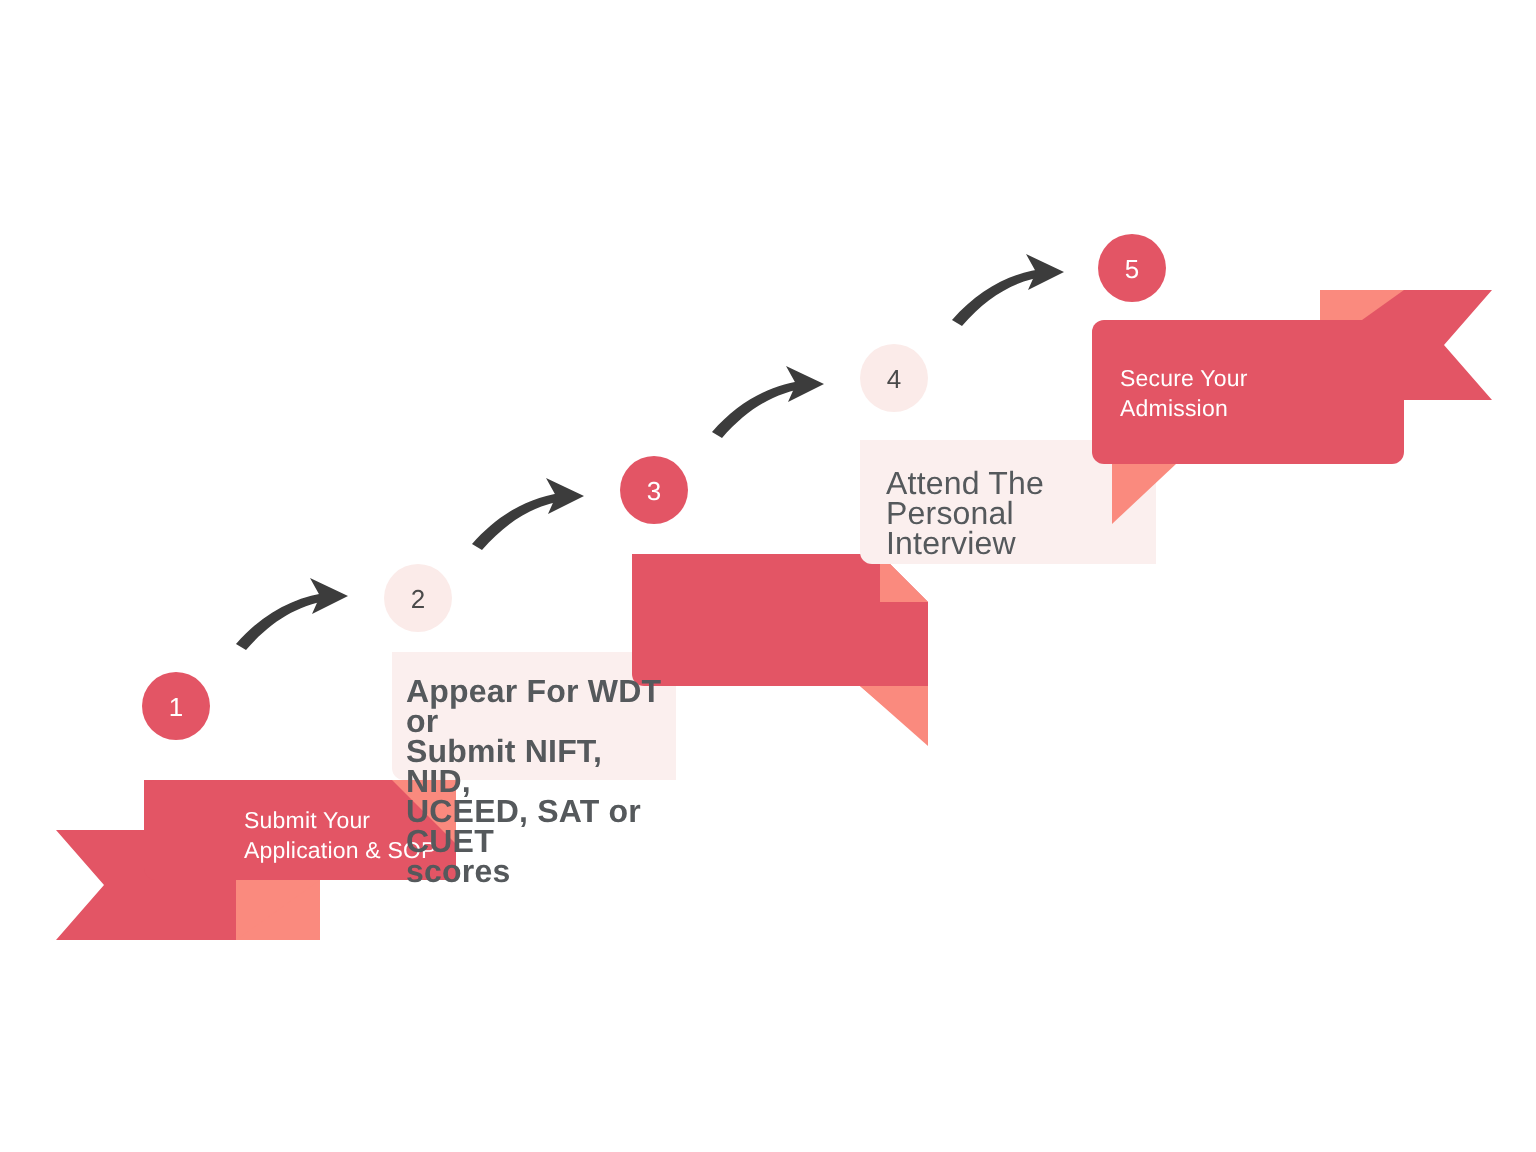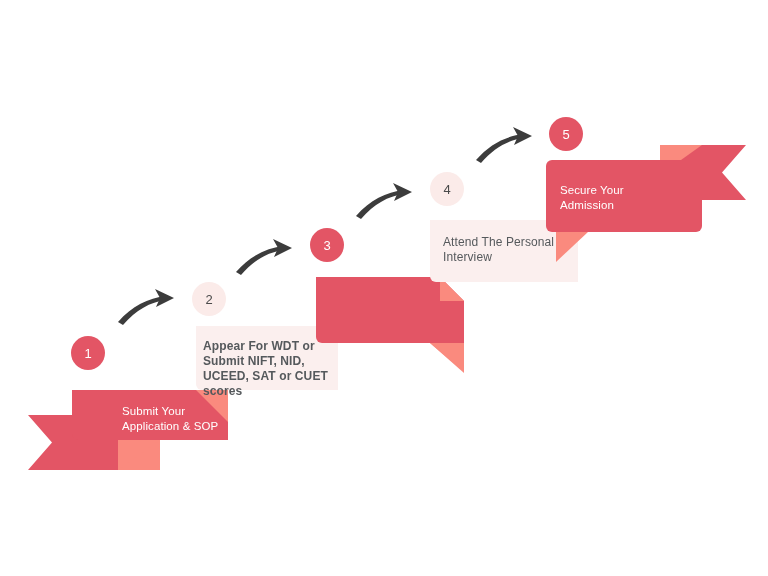--- a/index.html
+++ b/index.html
@@ -51,21 +51,21 @@
     position: absolute;
     color: #ffffff;
     font-size: 11.5px;
     line-height: 15px;
     white-space: pre-line;
     letter-spacing: 0.1px;
   }
   .box-text {
     position: absolute;
     color: #55595c;
-    font-size: 12px;
+    font-size: 16px;
     line-height: 15px;
     white-space: pre-line;
     letter-spacing: 0.1px;
   }
   svg { display: block; }
 </style>
 </head>
 <body>
 
 <div id="stage">

